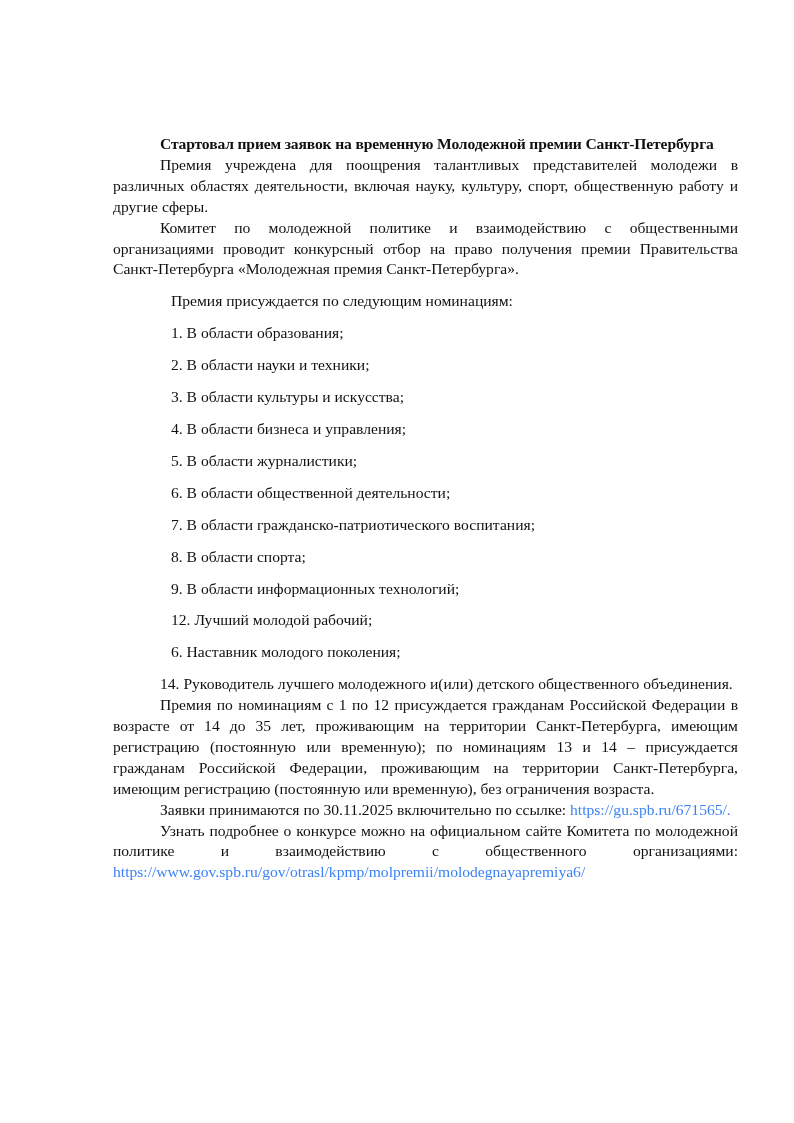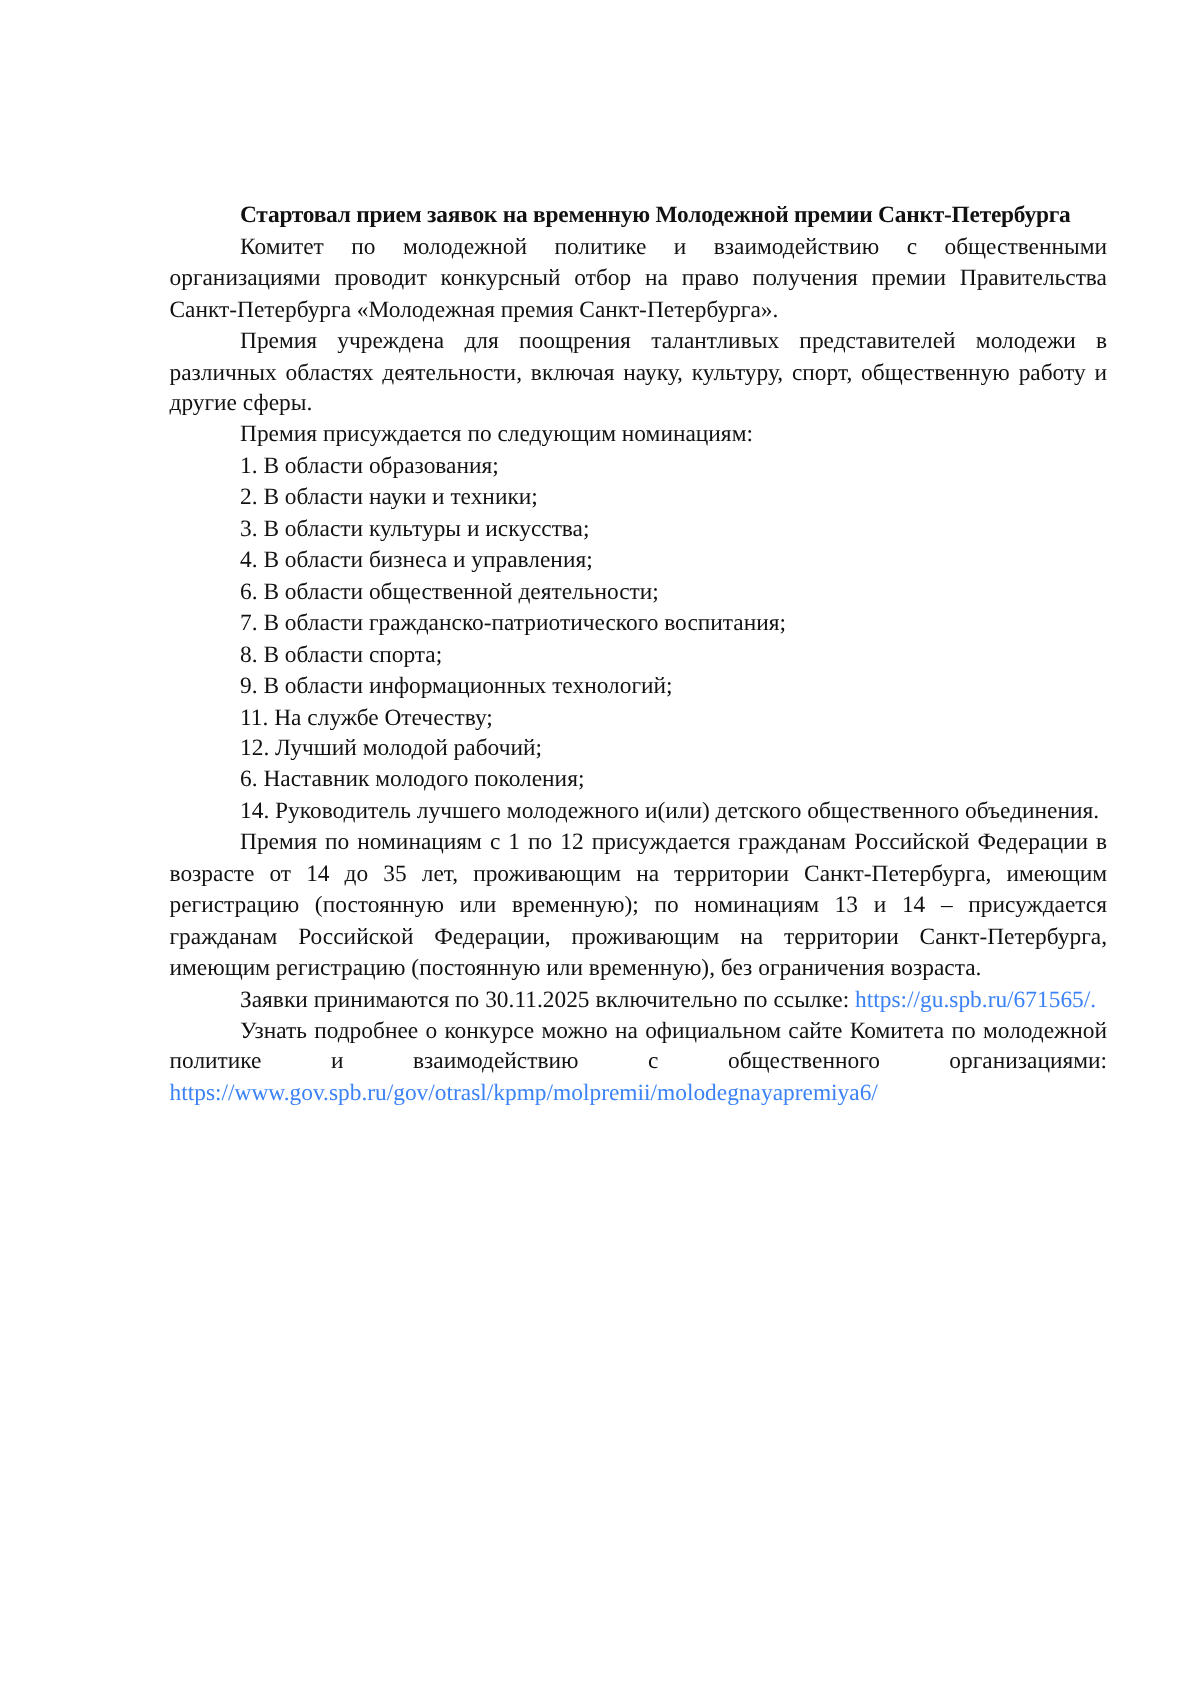--- a/index.html
+++ b/index.html
@@ -18,43 +18,43 @@
     font-weight: bold;
     text-indent: 47px;
     white-space: nowrap;
     letter-spacing: -0.15px;
   }
   .para {
     text-align: justify;
     text-indent: 47px;
     margin: 0;
   }
-  .line { text-indent: 47px; margin: 0; white-space: nowrap; }
+  .line { text-indent: 47px; margin: 11px; white-space: nowrap; }
   .link { color: #3b82f6; text-decoration: none; }
 </style>
 </head>
 <body>
 
 <div class="page">
   <div class="title">Стартовал прием заявок на временную Молодежной премии Санкт-Петербурга</div>
 
+  <p class="para">Премия учреждена для поощрения талантливых представителей молодежи в различных областях деятельности, включая науку, культуру, спорт, общественную работу и другие сферы.</p>
   <p class="para">Комитет по молодежной политике и взаимодействию с общественными организациями проводит конкурсный отбор на право получения премии Правительства Санкт-Петербурга «Молодежная премия Санкт-Петербурга».</p>
-  <p class="para">Премия учреждена для поощрения талантливых представителей молодежи в различных областях деятельности, включая науку, культуру, спорт, общественную работу и другие сферы.</p>
   <p class="line">Премия присуждается по следующим номинациям:</p>
 
   <div>
     <p class="line">1. В области образования;</p>
     <p class="line">2. В области науки и техники;</p>
     <p class="line">3. В области культуры и искусства;</p>
     <p class="line">4. В области бизнеса и управления;</p>
+    <p class="line">5. В области журналистики;</p>
     <p class="line">6. В области общественной деятельности;</p>
     <p class="line">7. В области гражданско-патриотического воспитания;</p>
     <p class="line">8. В области спорта;</p>
     <p class="line">9. В области информационных технологий;</p>
-    <p class="line">11. На службе Отечеству;</p>
     <p class="line">12. Лучший молодой рабочий;</p>
     <p class="line">6. Наставник молодого поколения;</p>
     <p class="para">14. Руководитель лучшего молодежного и(или) детского общественного объединения.</p>
   </div>
 
   <p class="para">Премия по номинациям с 1 по 12 присуждается гражданам Российской Федерации в возрасте от 14 до 35 лет, проживающим на территории Санкт-Петербурга, имеющим регистрацию (постоянную или временную); по номинациям 13 и 14 – присуждается гражданам Российской Федерации, проживающим на территории Санкт-Петербурга, имеющим регистрацию (постоянную или временную), без ограничения возраста.</p>
   <p class="para">
     <span>Заявки принимаются по 30.11.2025 включительно по ссылке:</span>
     <a class="link">https://gu.spb.ru/671565/.</a>
   </p>

